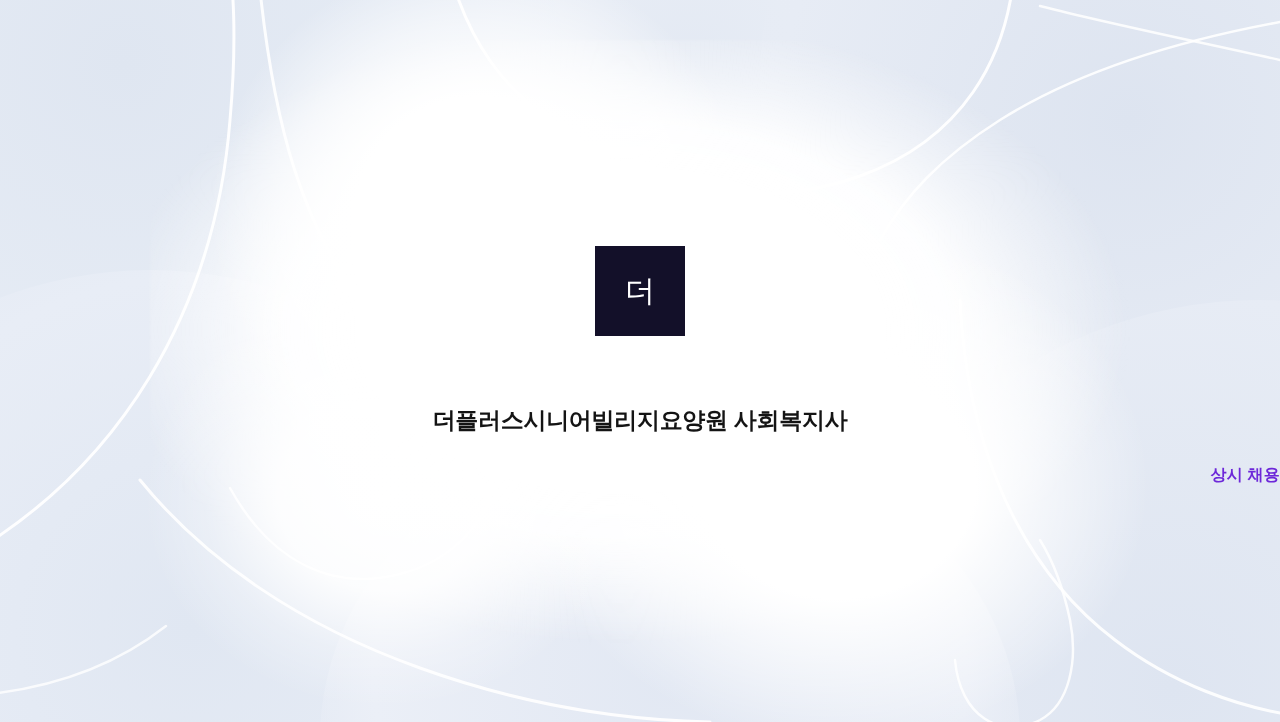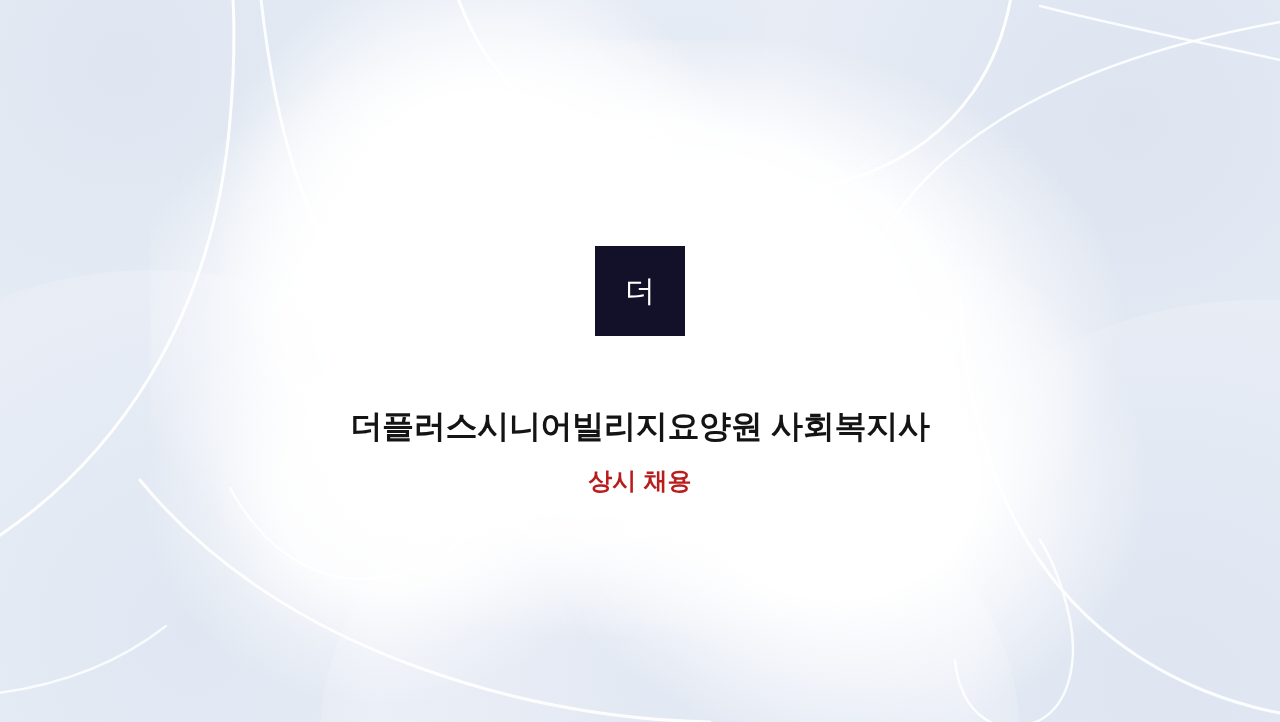--- a/index.html
+++ b/index.html
@@ -142,36 +142,36 @@
     white-space: nowrap;
     letter-spacing: -0.5px;
   }
 
   .job-title {
     position: absolute;
     left: 0;
     top: 405px;
     width: 1280px;
     text-align: center;
-    font-size: 32px;
+    font-size: 23px;
     font-weight: bold;
     color: #141414;
     letter-spacing: -0.3px;
     line-height: 1.35;
   }
 
   .hiring-type {
     position: absolute;
     left: 0;
     top: 464px;
     width: 1280px;
-    text-align: center;
-    font-size: 24px;
+    text-align: right;
+    font-size: 16px;
     font-weight: bold;
-    color: #b91c1c;
+    color: #6d28d9;
     letter-spacing: 0.2px;
     line-height: 1.4;
   }
 </style>
 </head>
 <body>
 
 <div id="poster">
 
   <div class="bg-layer">

